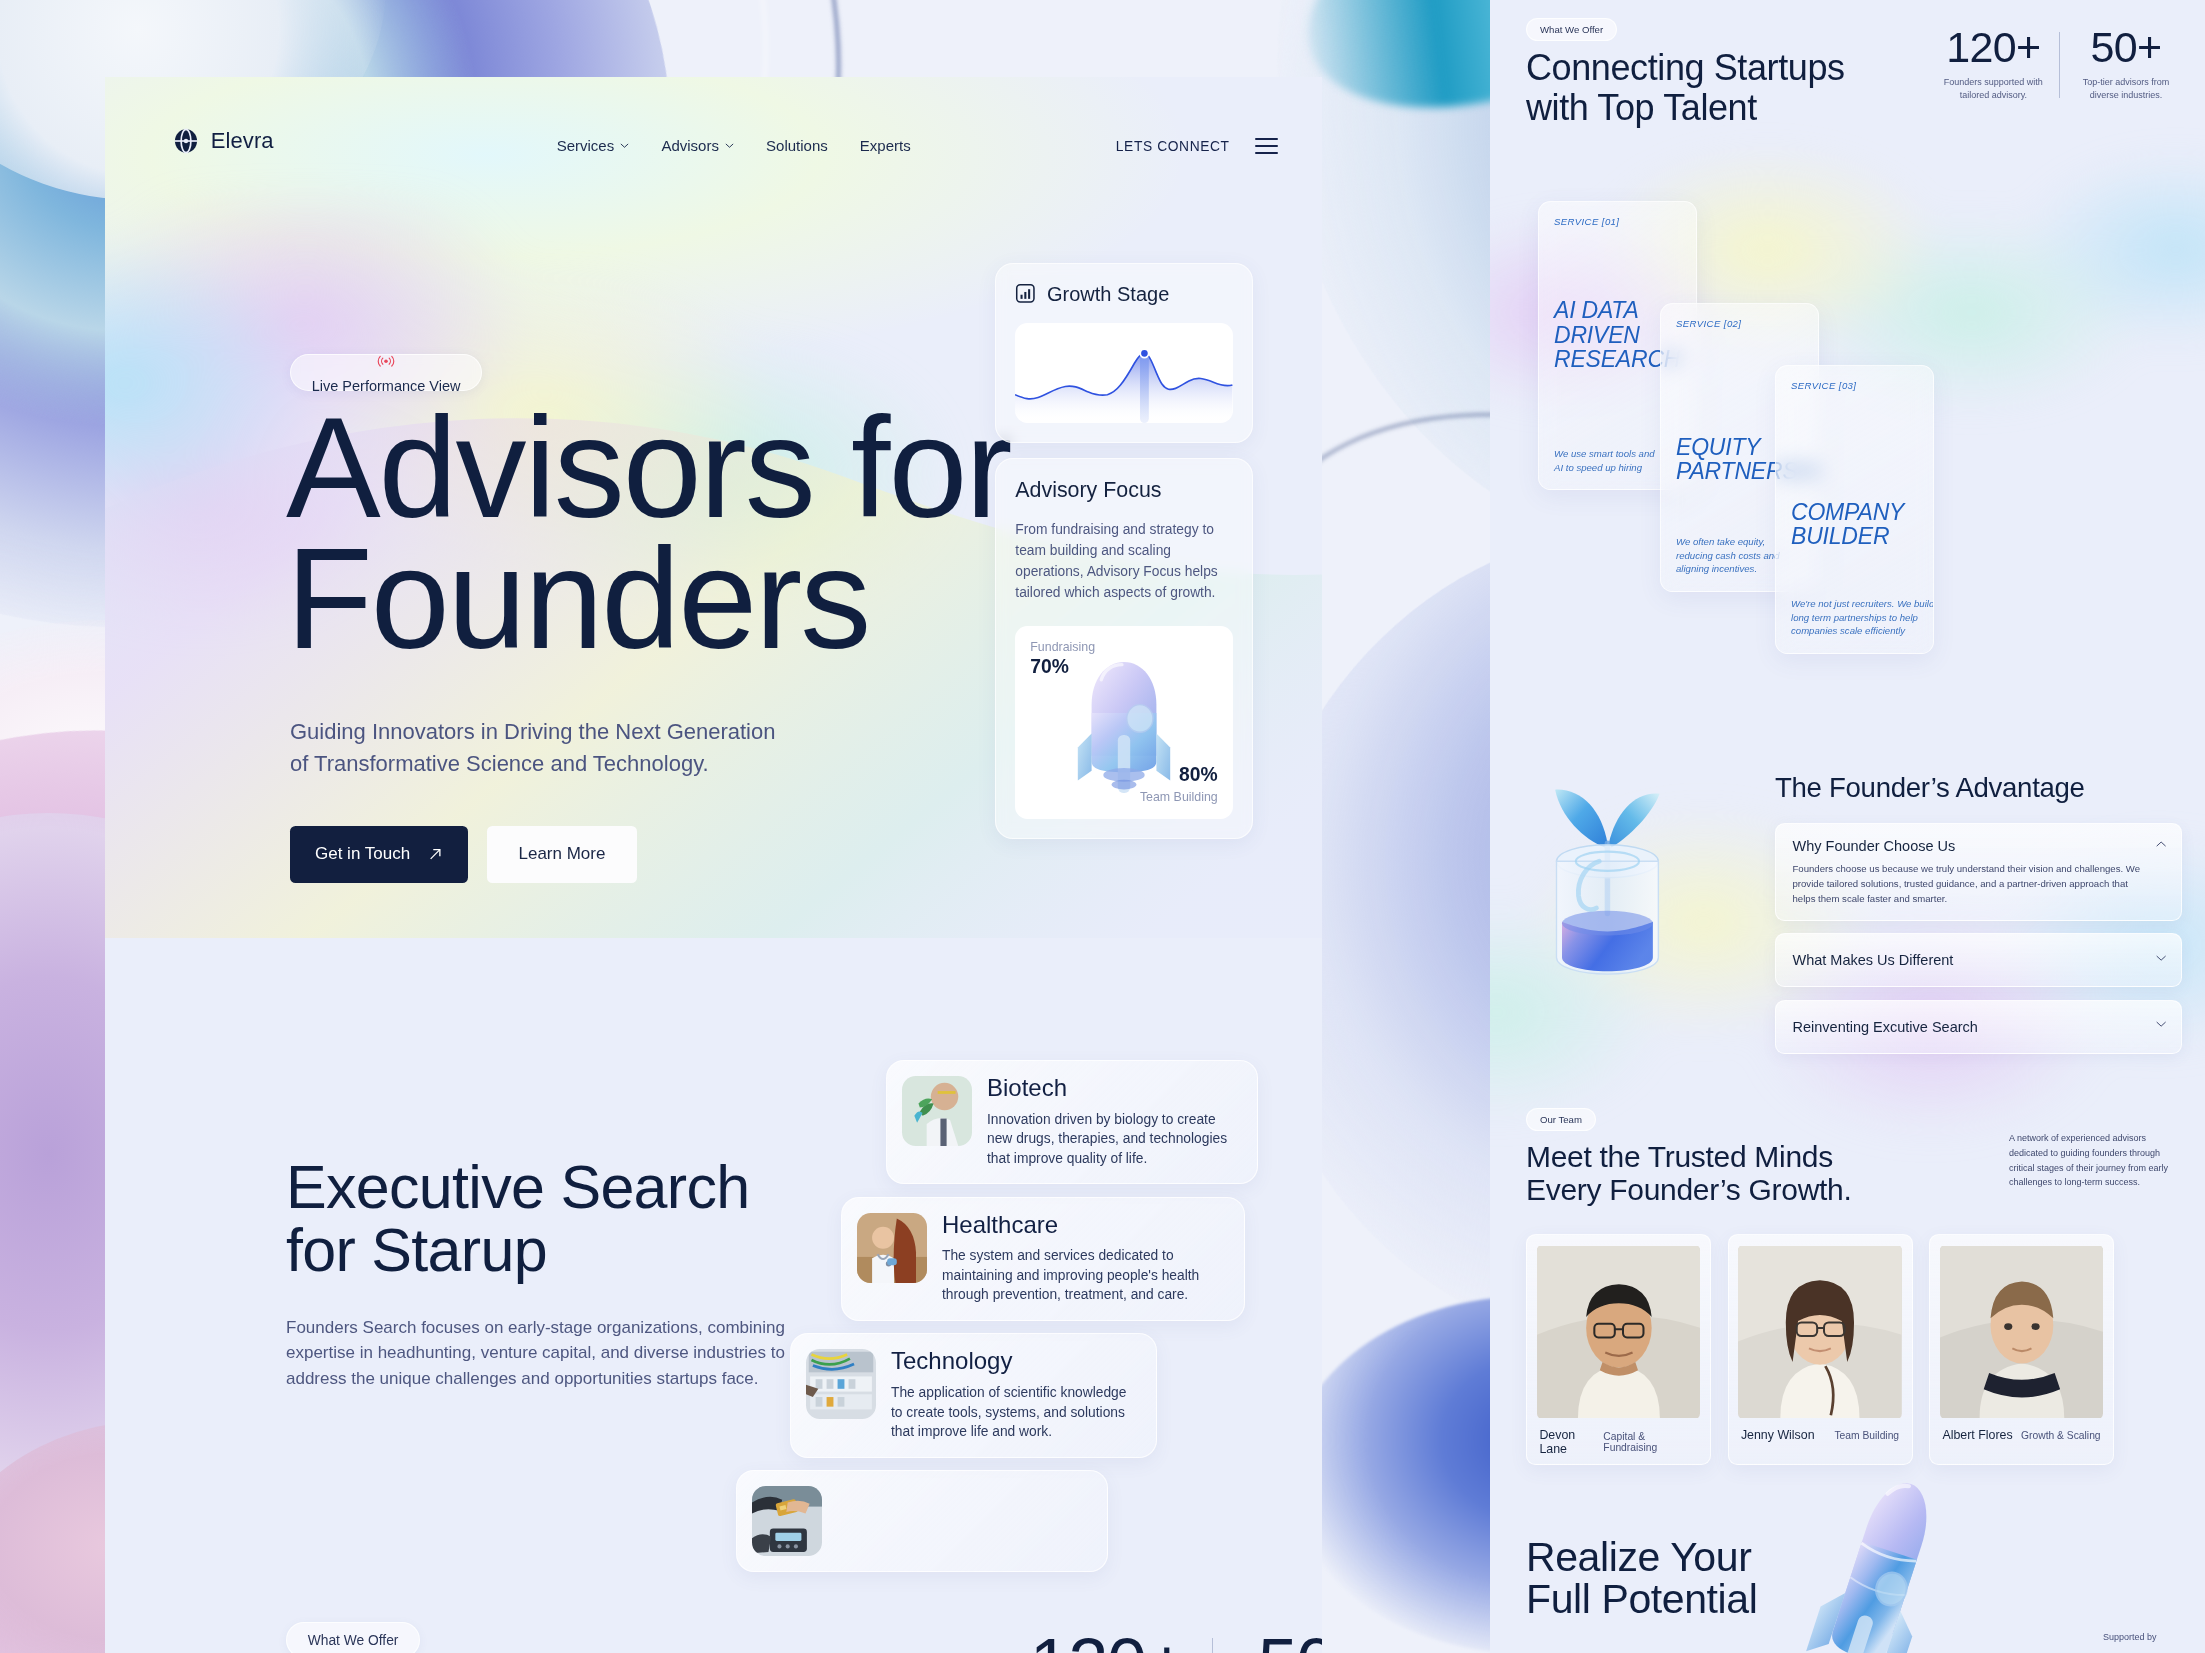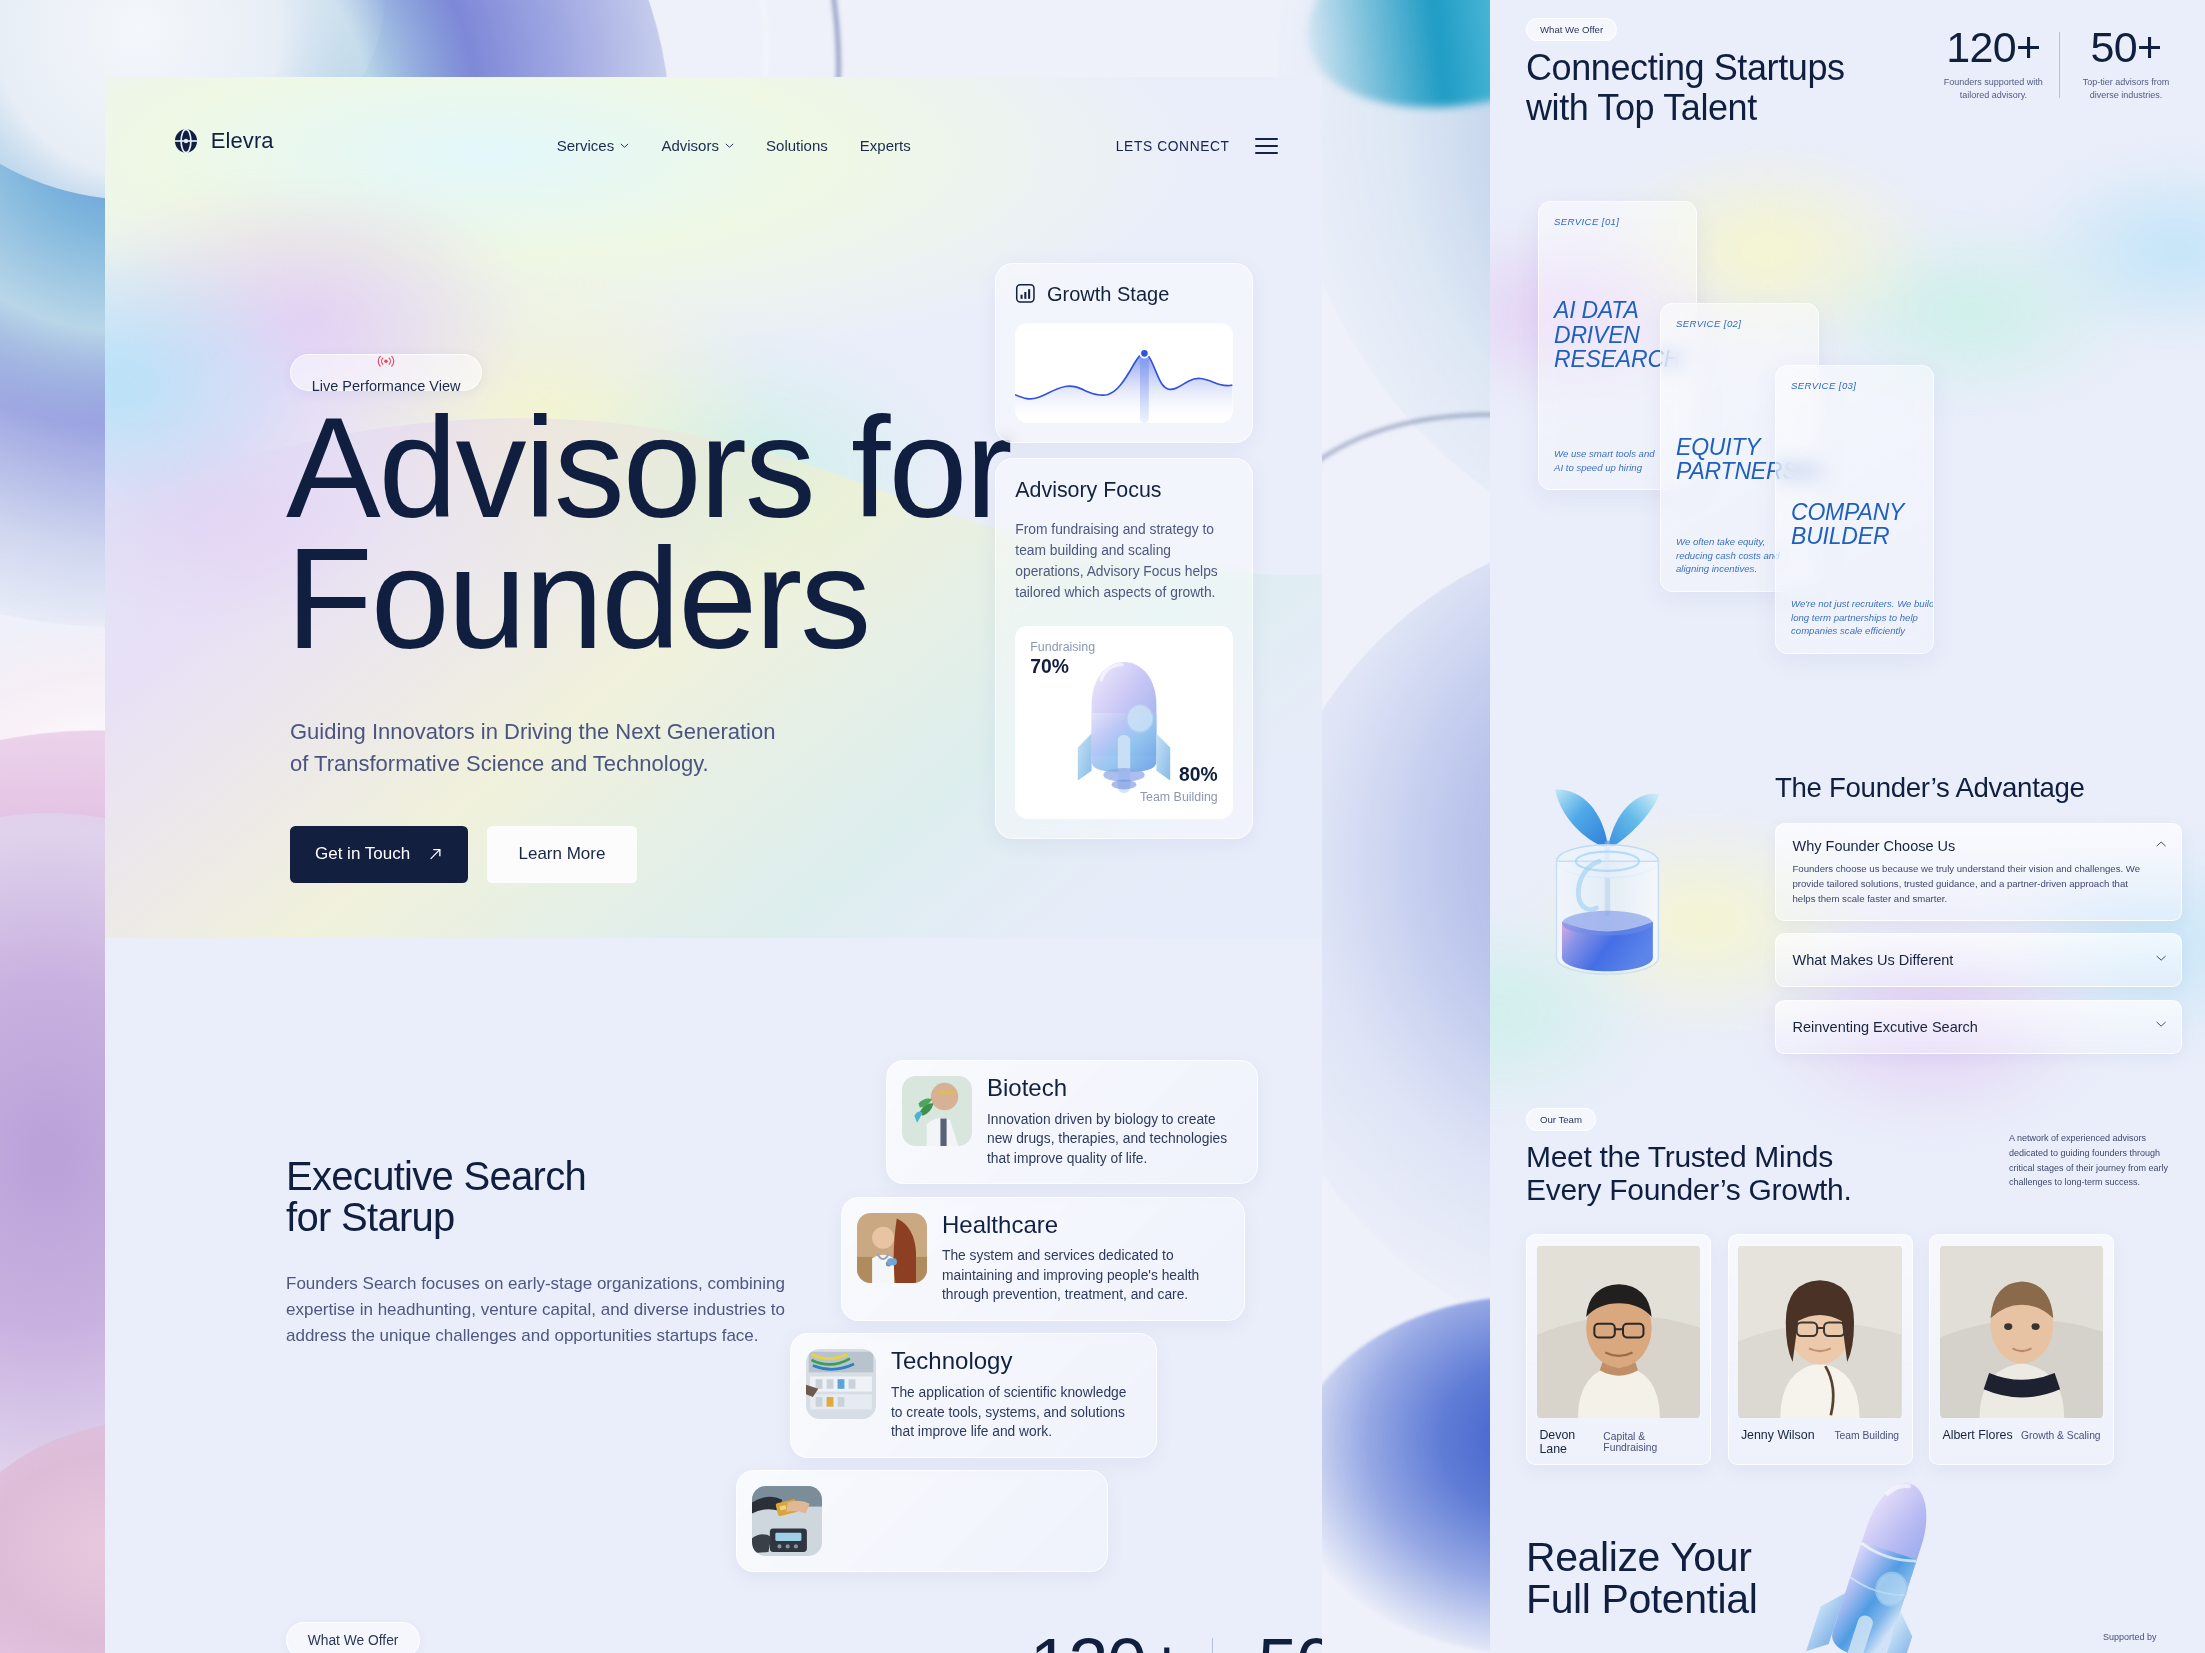--- a/index.html
+++ b/index.html
@@ -141,21 +141,21 @@
   .gc-body { margin-top:16.5px; font-size:13.8px; line-height:1.52; color:#4d5780; }
   .focus-box { margin-top:22px; background:#fff; border-radius:12.4px; height:193px; position:relative; overflow:hidden; }
   .fb-lab { position:absolute; left:15px; top:13.8px; font-size:12.4px; color:#8e97b4; }
   .fb-val { position:absolute; left:15px; top:30px; font-size:19.3px; color:#111f3f; font-weight:bold; }
   .fb-lab2 { position:absolute; right:15px; bottom:15px; font-size:12.4px; color:#8e97b4; text-align:right; }
   .fb-val2 { position:absolute; right:15px; bottom:33px; font-size:19.3px; color:#111f3f; font-weight:bold; }
   .rocket-svg { position:absolute; left:50%; top:50%; transform:translate(-50%,-46%); width:131px; height:152px; }
 
   
   .exec { position:absolute; left:181px; top:1079px; width:524px; z-index:10; }
-  .exec-h2 { font-size:40px; line-height:1.03; color:#101f3f; letter-spacing:-0.7px; }
+  .exec-h2 { font-size:61px; line-height:1.03; color:#101f3f; letter-spacing:-0.7px; }
   .exec-p { margin-top:33px; font-size:17px; line-height:1.52; color:#4e5780; }
 
   .ind-wrap { position:absolute; right:62px; top:983px; width:524px; z-index:10; }
   .ind-card {
     display:flex; gap:15px; align-items:flex-start;
     background:linear-gradient(135deg, rgba(255,255,255,.70), rgba(247,249,255,.38));
     border:0.7px solid rgba(255,255,255,.8);
     border-radius:18px; padding:15px;
     box-shadow:0 5.5px 18px rgba(80,95,160,.07);
     position:relative;

